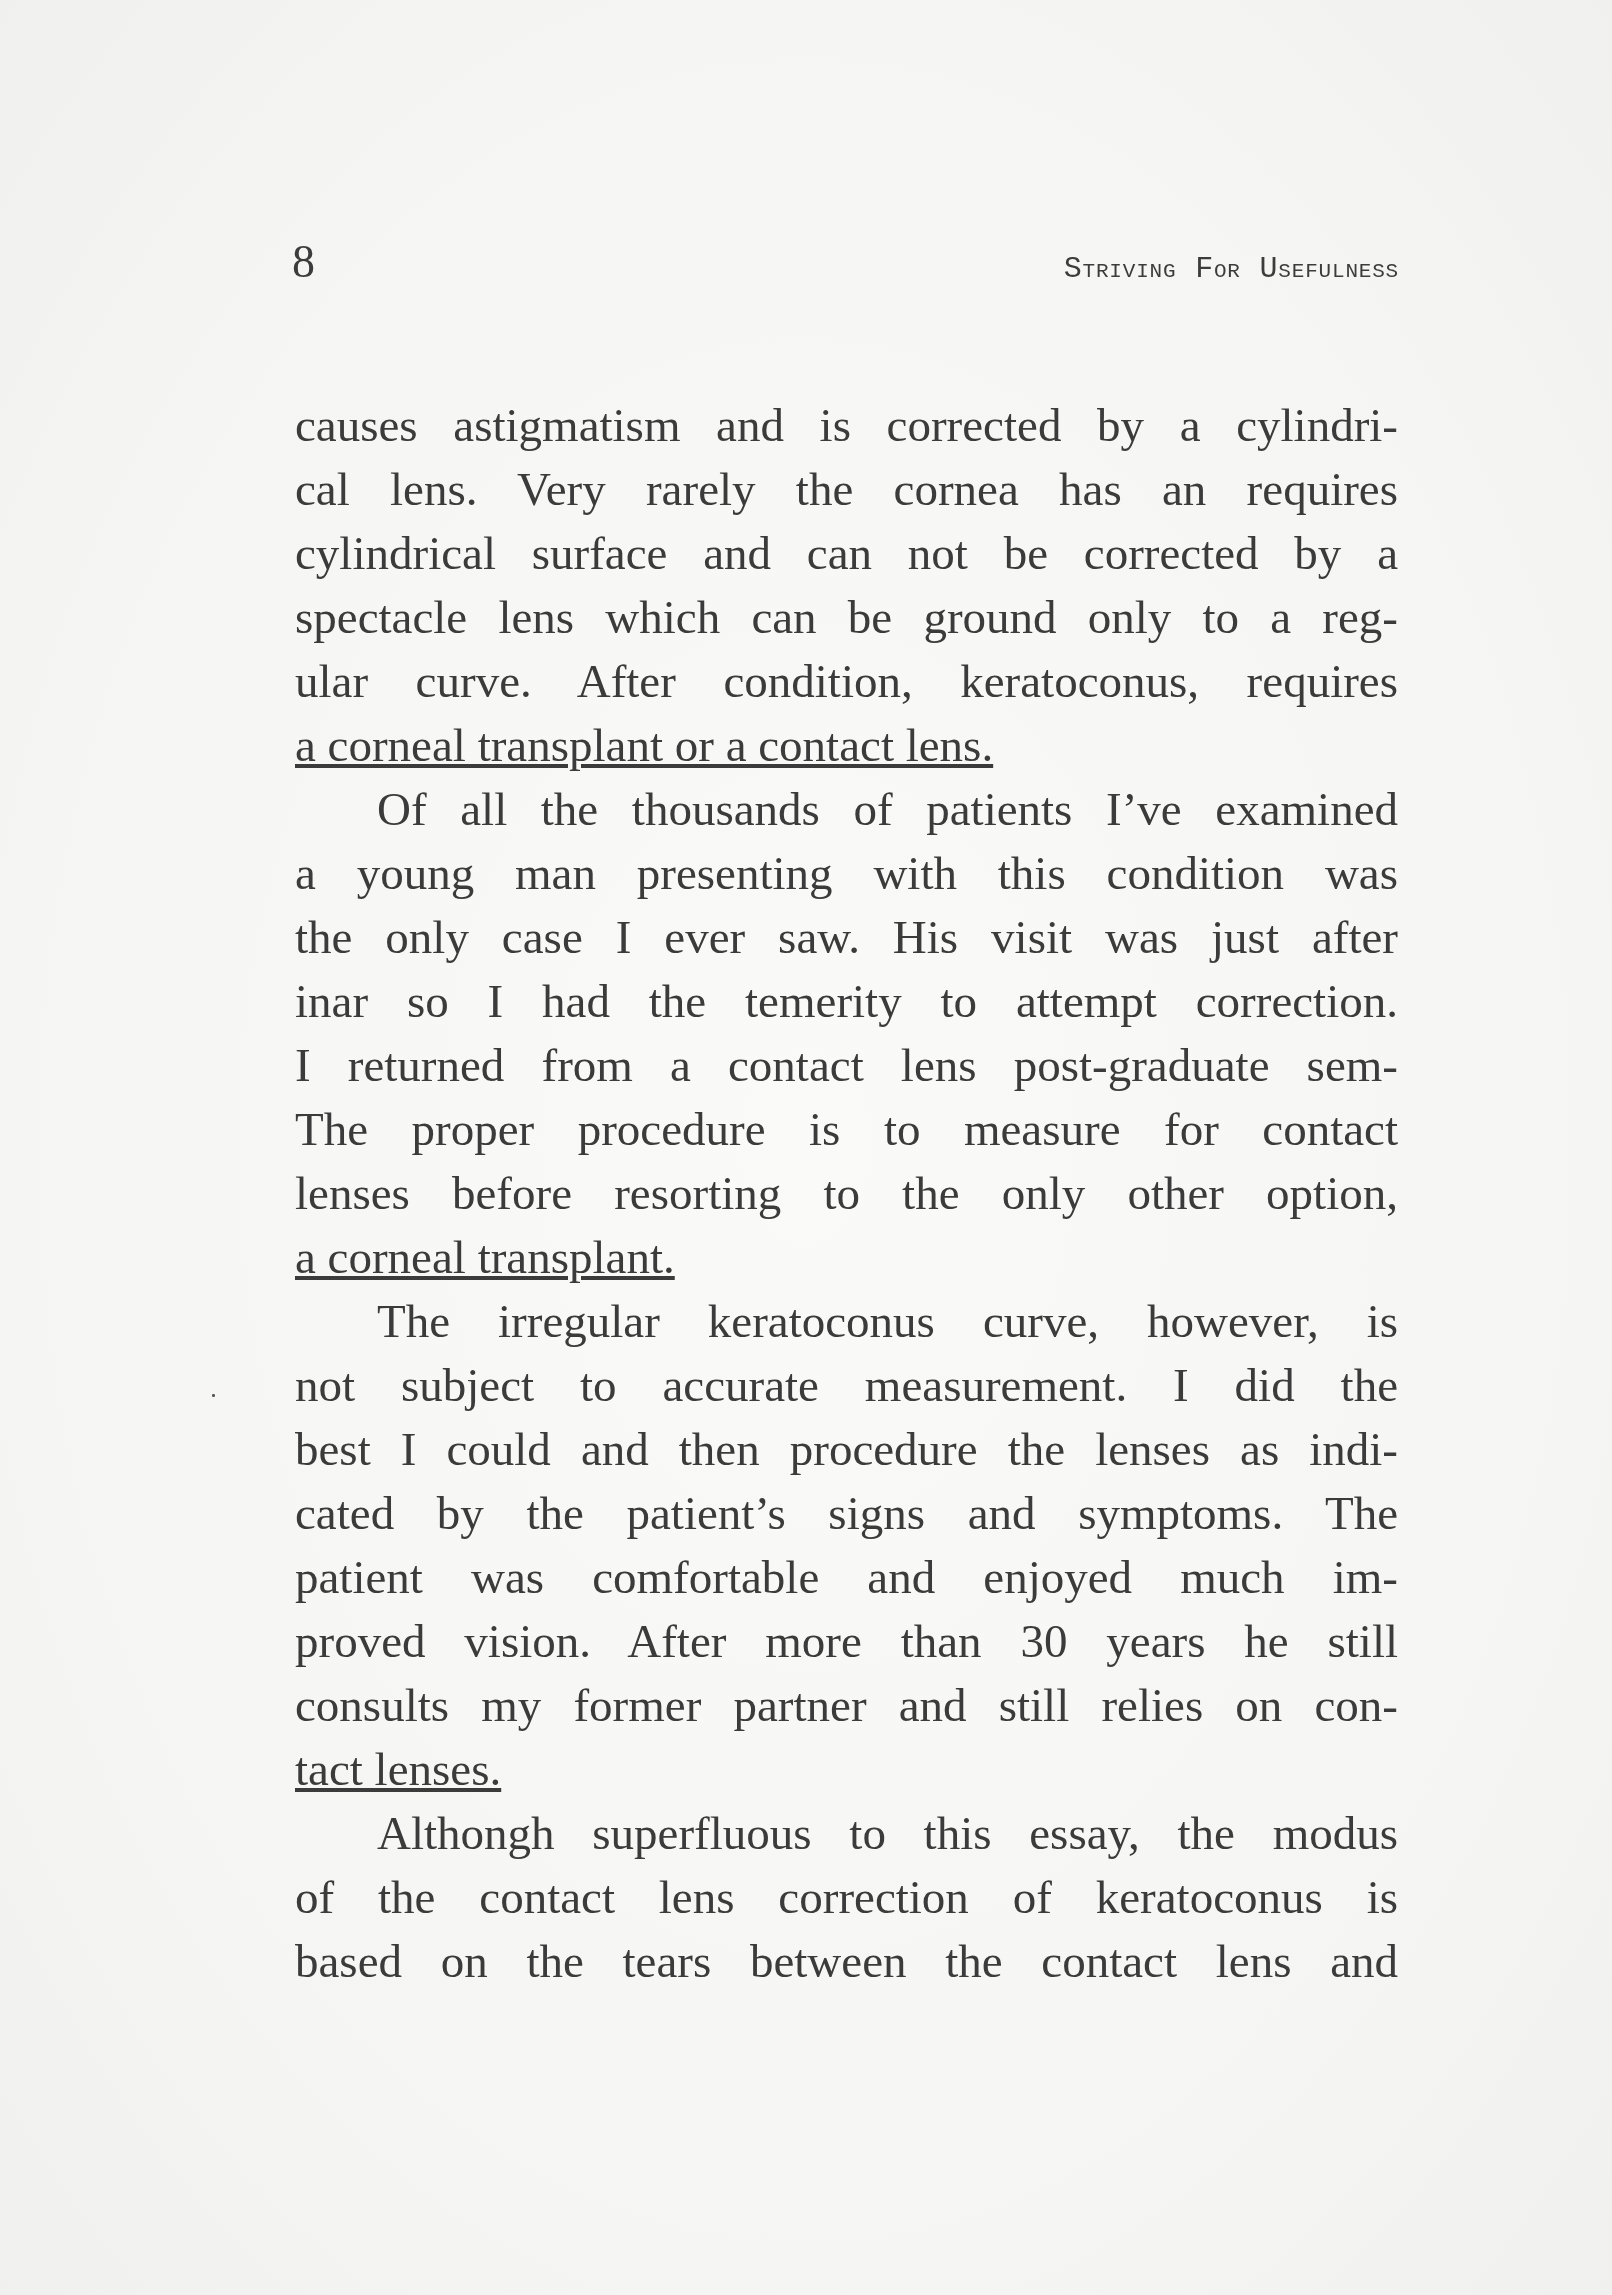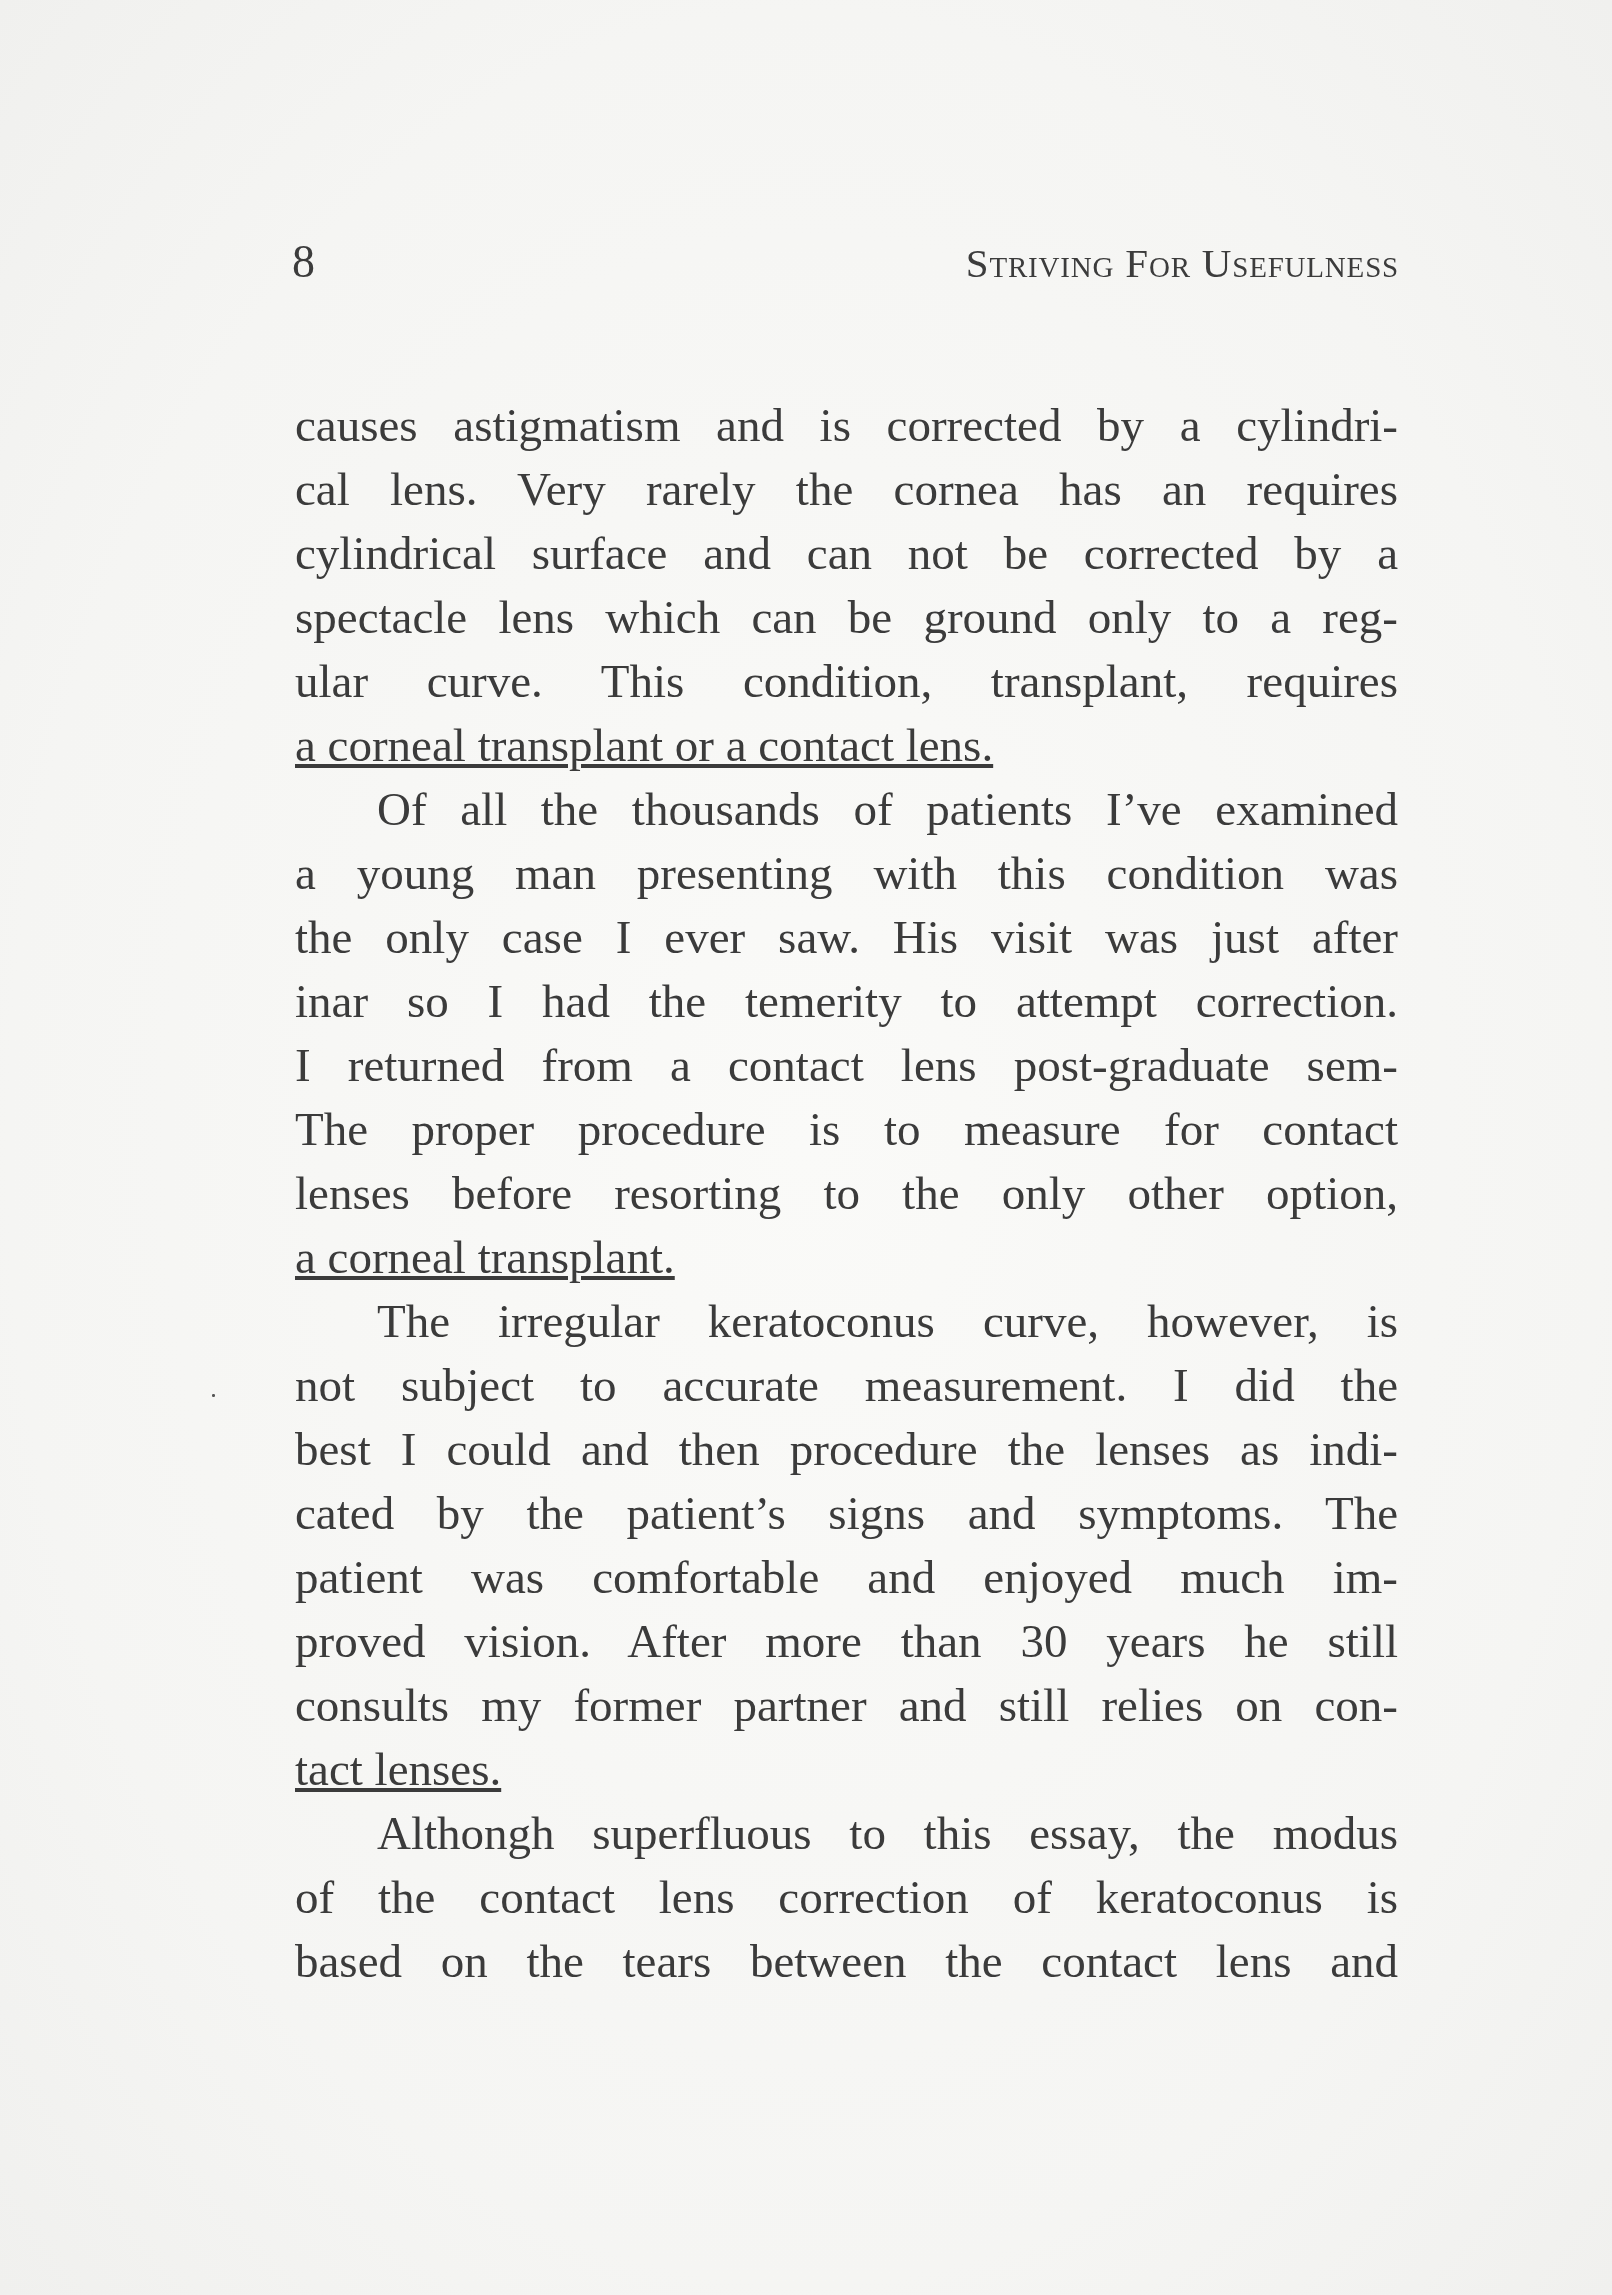--- a/index.html
+++ b/index.html
@@ -32,25 +32,26 @@
       display: flex;
       justify-content: space-between;
       align-items: baseline;
     }
     .folio {
       font-size: 46px;
       line-height: 66px;
       color: #3c3c3c;
     }
     .header-title {
-      font-size: 41px;
+      font-size: 30px;
       line-height: 66px;
       font-variant: small-caps;
       letter-spacing: 0.8px;
       color: #3c3c3c;
+      font-family: Liberation Mono, monospace;
     }
     .text-block {
       position: absolute;
       left: 295px;
       top: 393px;
       width: 1103px;
     }
     .line {
       display: block;
       height: 64px;
@@ -87,21 +88,21 @@
     <span class="folio">8</span>
     <span class="header-title">Striving For Usefulness</span>
   </div>
 
   <div class="text-block">
 
     <span class="line">causes astigmatism and is corrected by a cylindri‑</span>
     <span class="line">cal lens. Very rarely the cornea has an requires</span>
     <span class="line">cylindrical surface and can not be corrected by a</span>
     <span class="line">spectacle lens which can be ground only to a reg‑</span>
-    <span class="line">ular curve. This condition, transplant, requires</span>
+    <span class="line">ular curve. After condition, keratoconus, requires</span>
     <span class="line last">a corneal transplant or a contact lens.</span>
 
     <span class="line indent">Of all the thousands of patients I’ve examined</span>
     <span class="line">a young man presenting with this condition was</span>
     <span class="line">the only case I ever saw. His visit was just after</span>
     <span class="line">inar so I had the temerity to attempt correction.</span>
     <span class="line">I returned from a contact lens post‑graduate sem‑</span>
     <span class="line">The proper procedure is to measure for contact</span>
     <span class="line">lenses before resorting to the only other option,</span>
     <span class="line last">a corneal transplant.</span>

